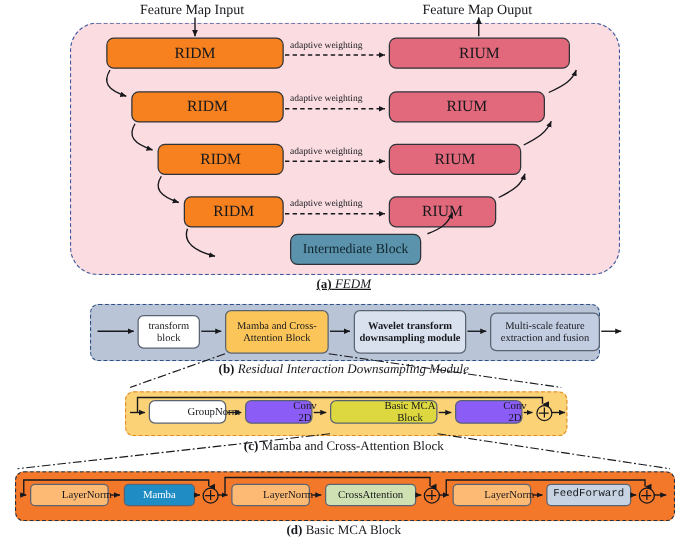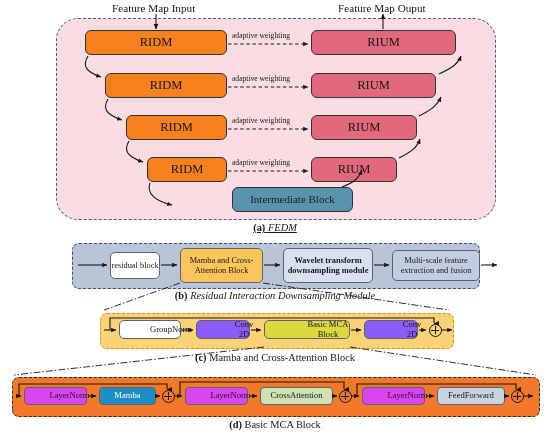--- a/index.html
+++ b/index.html
@@ -40,24 +40,24 @@
            background:#fcd277;border:1.5px dashed #e08a22;border-radius:7px;}
   .c-node{font-size:8.6px;border-radius:5px;border:1px solid #5a6372;height:19px;padding-left:42px;}
   .c-white{background:#ffffff;}
   .c-orange{background:#8b5cf6;}
   .c-yellow{background:#ddd840;}
 
   
   #panel-d{position:absolute;left:12px;top:377px;width:526px;height:38px;
            background:#f3782a;border:1.5px dashed #24303d;border-radius:7px;}
   .d-node{font-size:8.6px;border-radius:4px;border:1px solid #5a6372;height:18px;}
-  .d-gray{background:#d946ef;padding-left:28px;}
+  .d-gray{background:#fdba74;padding-left:28px;}
   .d-blue{background:#1f8cc4;color:#fff;}
   .d-green{background:#cfe0b2;text-align:right;}
-  .d-steel{background:#c7d3e2;}
+  .d-steel{background:#c7d3e2;font-family:Liberation Mono, monospace;}
 
   
   svg.ov{position:absolute;left:0;top:0;width:550px;height:444px;overflow:visible;
          pointer-events:none;}
   .ln{stroke:#16181c;stroke-width:1.1px;fill:none;}
   .ln-d{stroke:#16181c;stroke-width:1.1px;fill:none;stroke-dasharray:3.5 2.6;}
   .plus{position:absolute;width:11px;height:11px;border:1.1px solid #16181c;
         border-radius:50%;background:transparent;}
   .plus:before,.plus:after{content:"";position:absolute;background:#16181c;}
   .plus:before{left:1.4px;top:4.5px;width:7.2px;height:1px;}
@@ -76,35 +76,35 @@
   <div class="node ridm" style="left:85px;top:30px;width:142px;height:25px;">RIDM</div>
   <div class="node ridm" style="left:105px;top:73px;width:122px;height:25px;">RIDM</div>
   <div class="node ridm" style="left:126px;top:115px;width:101px;height:25px;">RIDM</div>
   <div class="node ridm" style="left:147px;top:157px;width:80px;height:25px;">RIDM</div>
 
   <div class="node rium" style="left:311px;top:30px;width:145px;height:25px;">RIUM</div>
   <div class="node rium" style="left:311px;top:73px;width:125px;height:25px;">RIUM</div>
   <div class="node rium" style="left:311px;top:115px;width:106px;height:25px;">RIUM</div>
   <div class="node rium" style="left:311px;top:157px;width:86px;height:25px;">RIUM</div>
 
-  <div class="node interblock" style="left:232px;top:187px;width:121px;height:25px;">Intermediate Block</div>
+  <div class="node interblock" style="left:232px;top:187px;width:105px;height:25px;">Intermediate Block</div>
 
   <div class="aw-label" style="left:232px;top:31px;">adaptive weighting</div>
   <div class="aw-label" style="left:232px;top:74px;">adaptive weighting</div>
   <div class="aw-label" style="left:232px;top:116px;">adaptive weighting</div>
   <div class="aw-label" style="left:232px;top:158px;">adaptive weighting</div>
 
   <div class="caption" style="top:222px;text-decoration:underline;">
     <b>(a)</b>
     <i>FEDM</i>
   </div>
 
   <div id="panel-b"></div>
 
-  <div class="node b-node b-white" style="left:110px;top:252px;width:50px;height:27px;">residual block</div>
+  <div class="node b-node b-white" style="left:110px;top:252px;width:50px;height:27px;">transform block</div>
   <div class="node b-node b-amber2" style="left:180px;top:248px;width:83px;height:35px;">Mamba and Cross-Attention Block</div>
   <div class="node b-node b-blue1" style="left:283px;top:248px;width:90px;height:35px;font-weight:bold;">Wavelet transform downsampling module</div>
   <div class="node b-node b-blue2" style="left:392px;top:250px;width:88px;height:31px;">Multi-scale feature extraction and fusion</div>
 
   <div class="caption" style="top:290px;">
     <b>(b)</b>
     <i>Residual Interaction Downsampling Module</i>
   </div>
 
   <div id="panel-c"></div>

